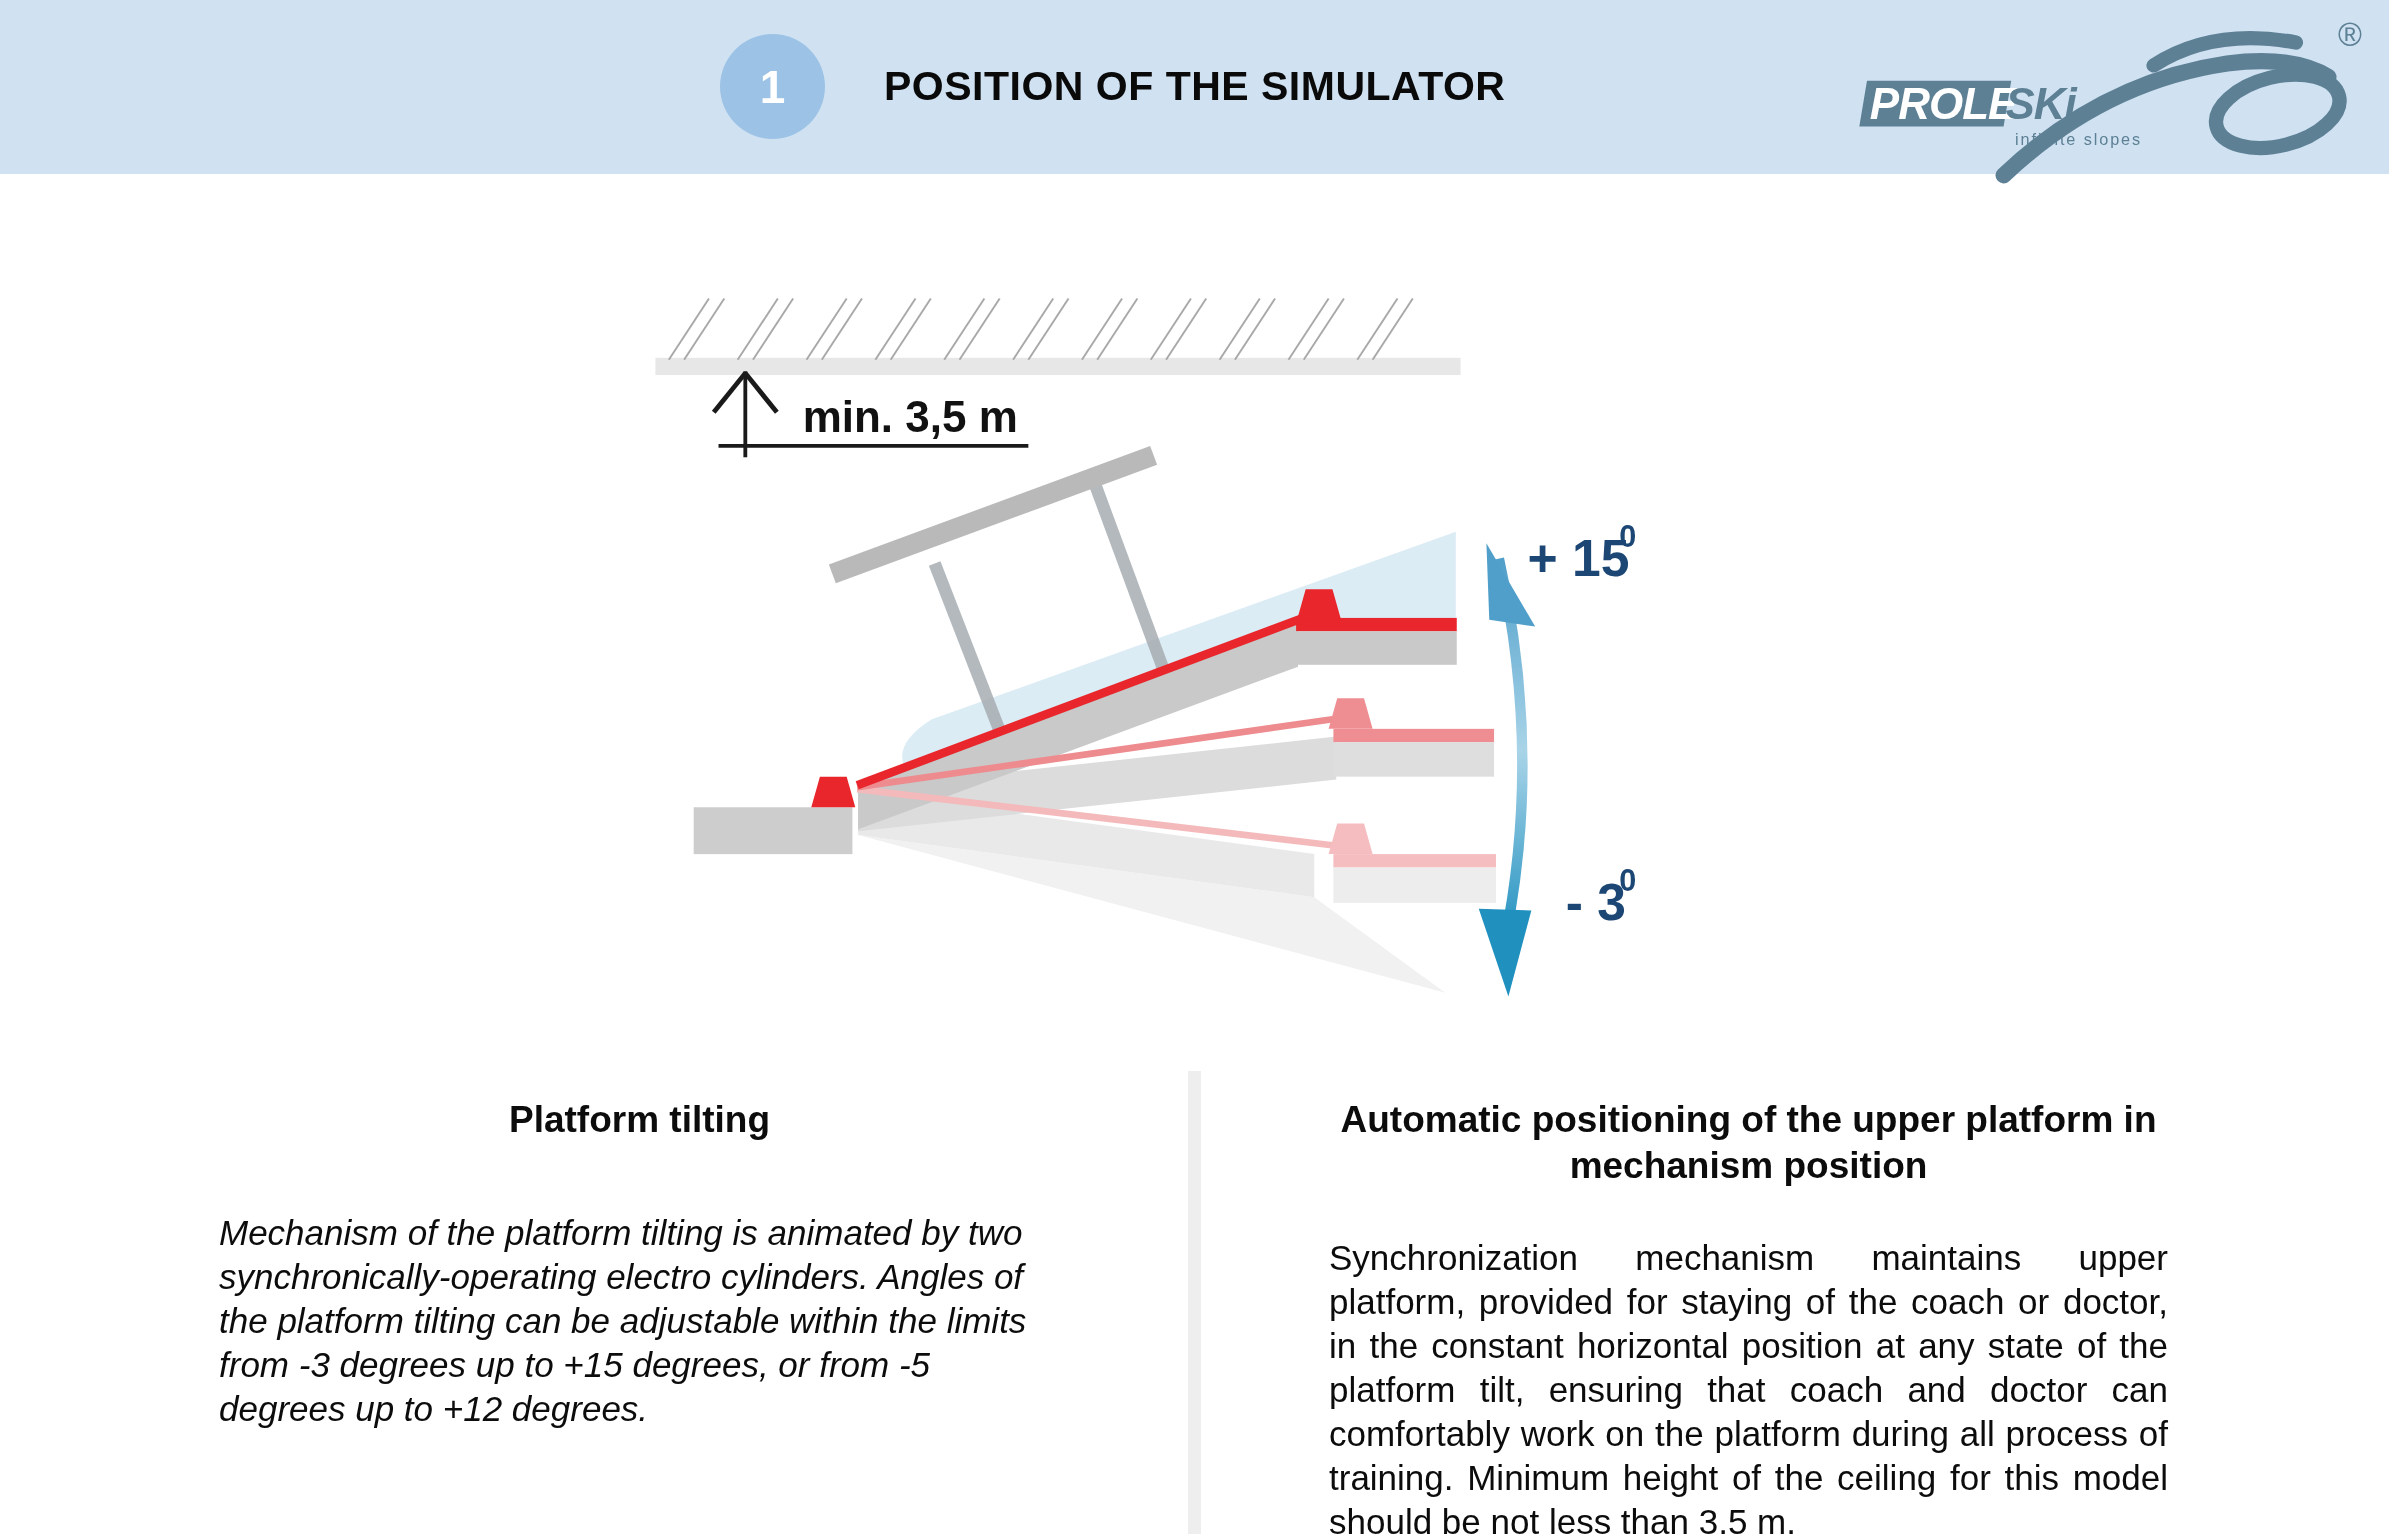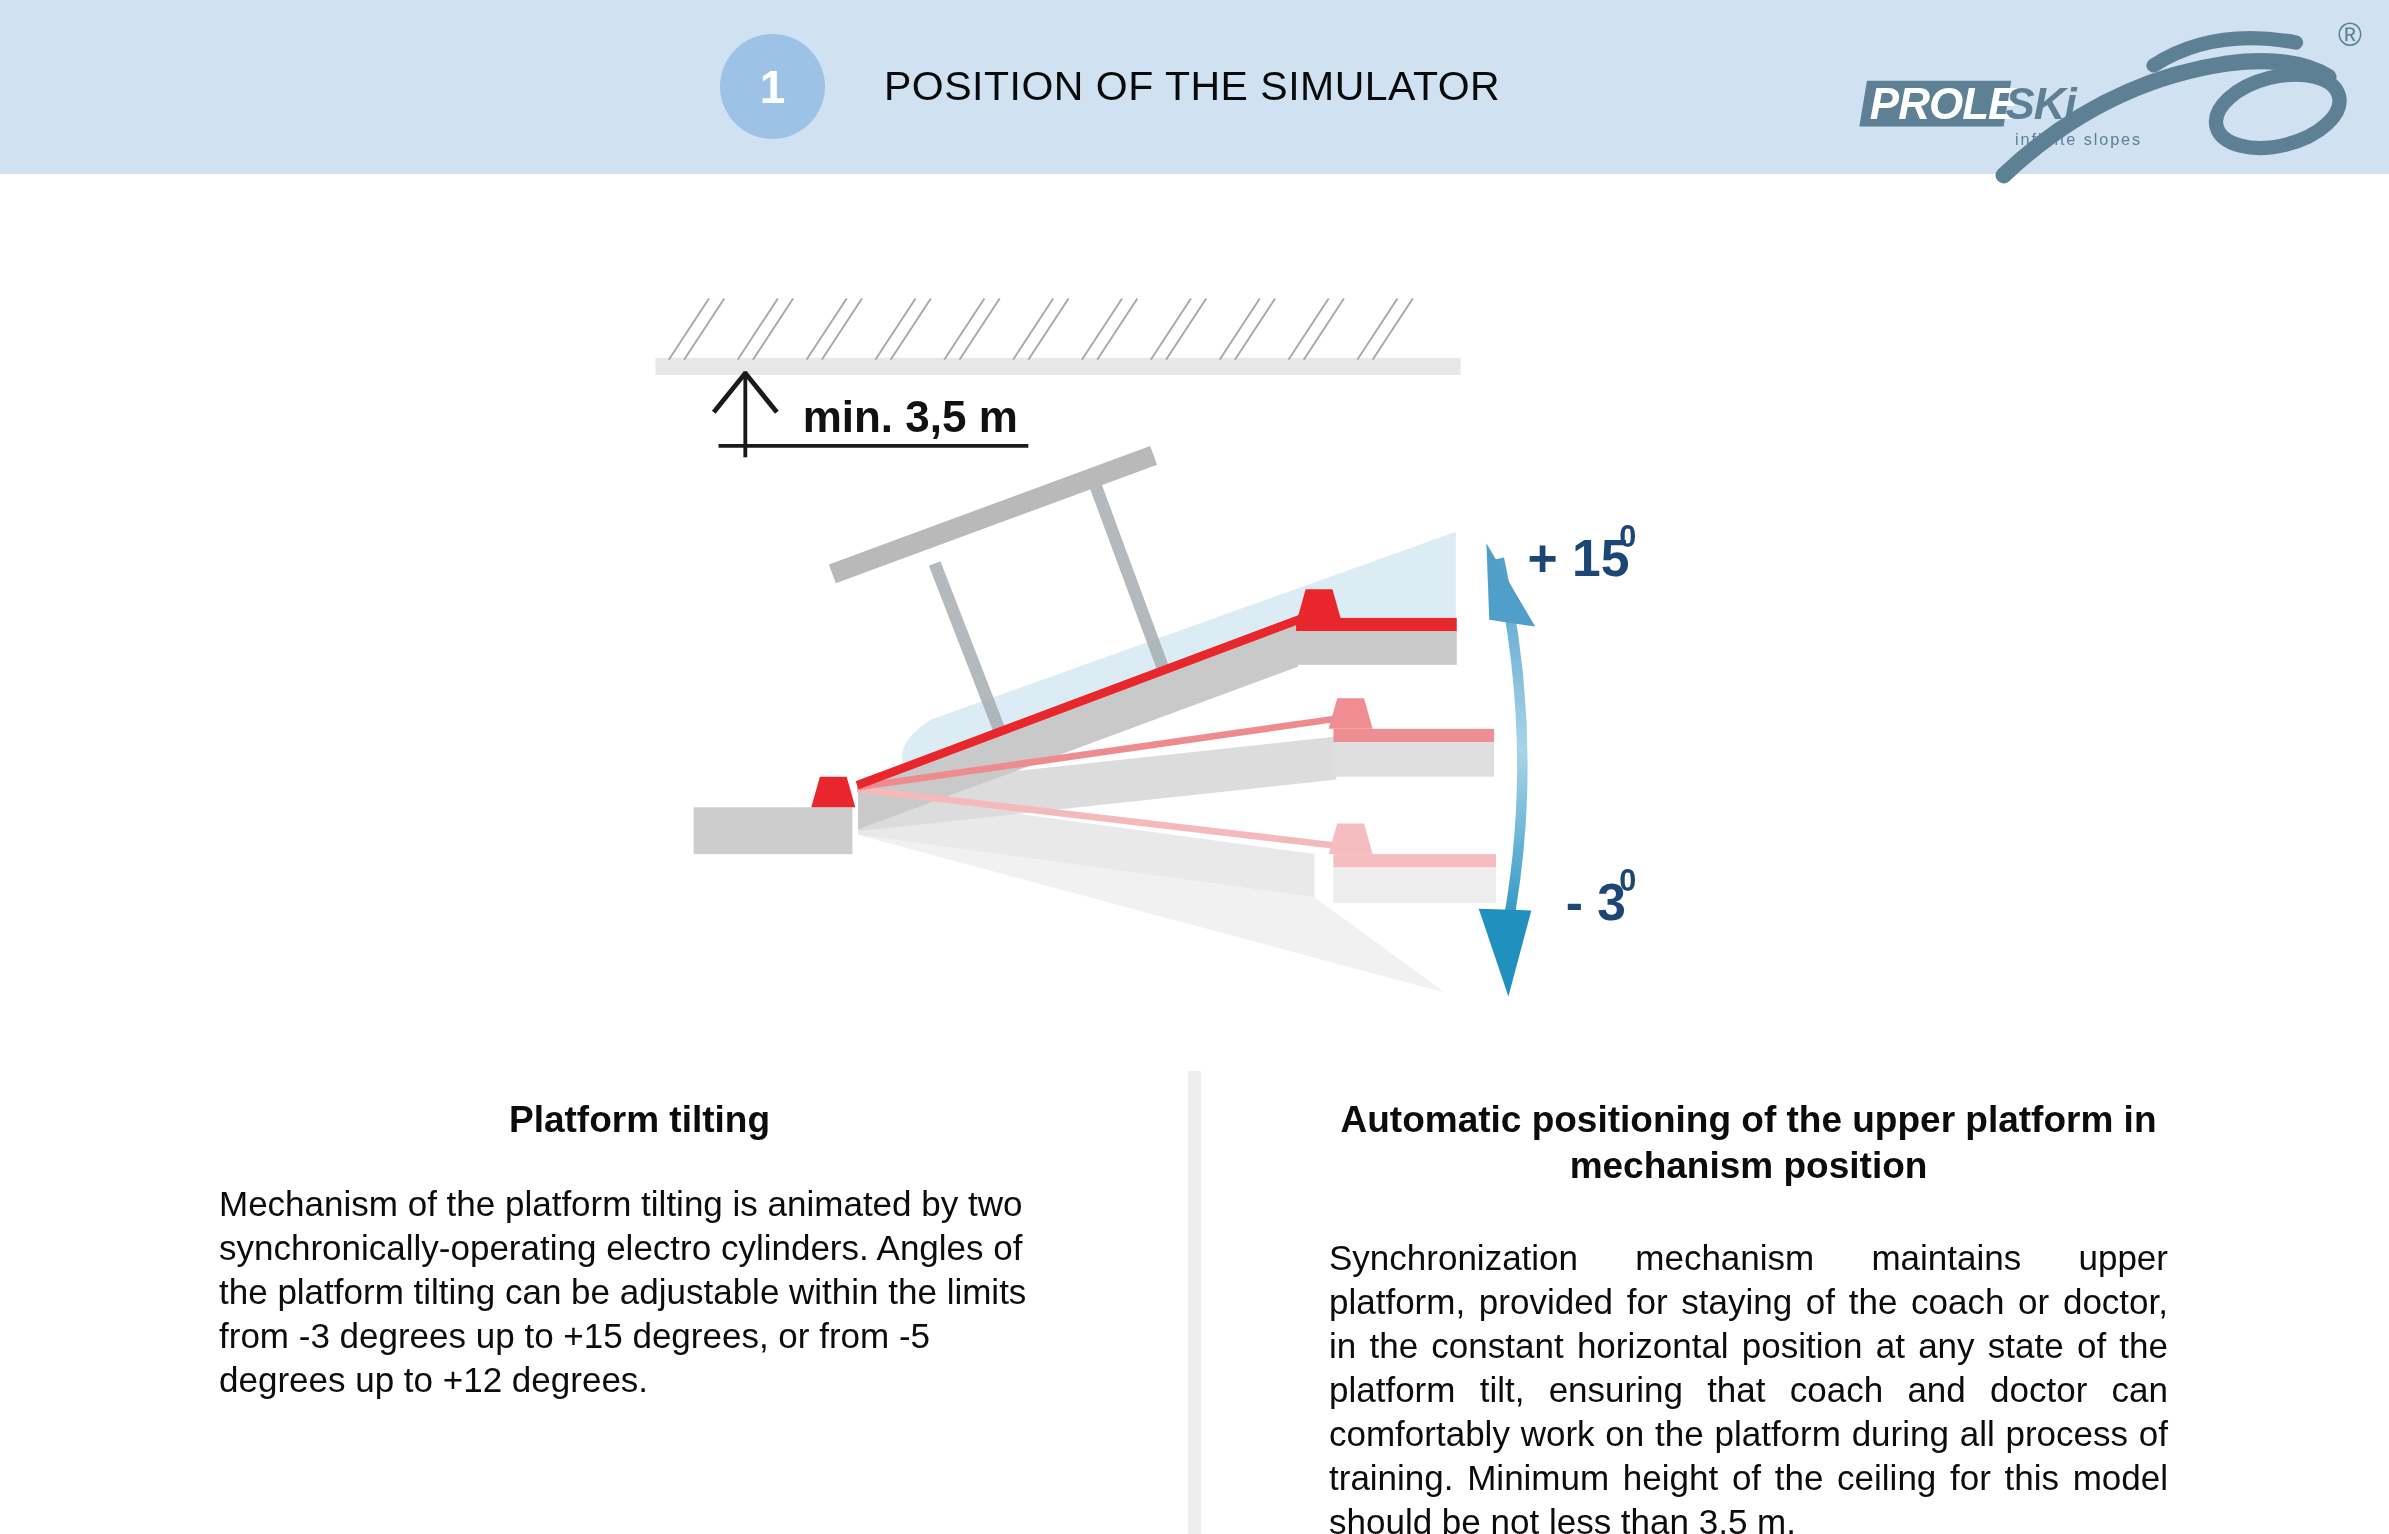--- a/index.html
+++ b/index.html
@@ -14,40 +14,40 @@
     background:#d0e2f2;
   }
   .page-circle{
     position:absolute;left:720px;top:34px;width:105px;height:105px;
     border-radius:50%;background:#9cc2e5;
     display:flex;align-items:center;justify-content:center;
     color:#ffffff;font-size:46px;font-weight:bold;
   }
   .page-title{
     position:absolute;left:884px;top:63px;
-    font-size:41px;font-weight:normal;color:#0a0a0a;letter-spacing:0.5px;
+    font-size:41px;font-weight:bold;color:#0a0a0a;letter-spacing:0.5px;
     white-space:nowrap;
   }
   .logo-wrap{position:absolute;left:1845px;top:4.8px;width:535px;height:182px;}
   
   .diagram-wrap{position:absolute;left:621px;top:287px;width:1071px;height:746px;}
   
   .col-divider{
     position:absolute;left:1188px;top:1071px;width:13.4px;height:464px;
     background:#eeeeee;
   }
   .text-col{position:absolute;color:#0c0c0c;}
   .text-col .col-title{
     font-size:37px;font-weight:bold;text-align:center;line-height:46px;
   }
   .text-col .col-body{
     font-size:35px;line-height:44px;
   }
   .col-left{left:219px;top:1097px;width:841px;}
-  .col-left .col-body{margin-top:39px;text-align:left;}
+  .col-left .col-body{margin-top:68px;text-align:left;font-style:italic;}
   .col-right{left:1329px;top:1097px;width:839px;}
   .col-right .col-body{margin-top:47px;text-align:justify;}
 </style>
 </head>
 <body>
 
 <div class="header-band"></div>
 
 <div class="page-circle">
   <span>1</span>

